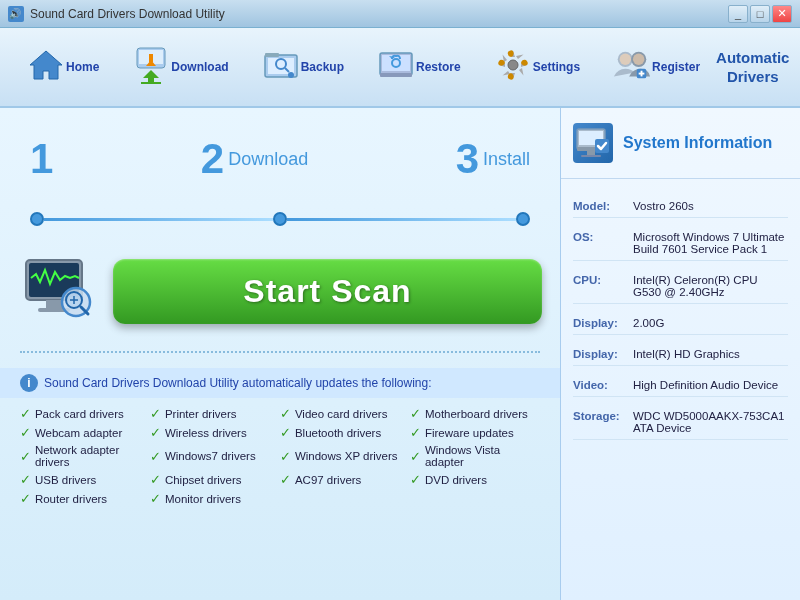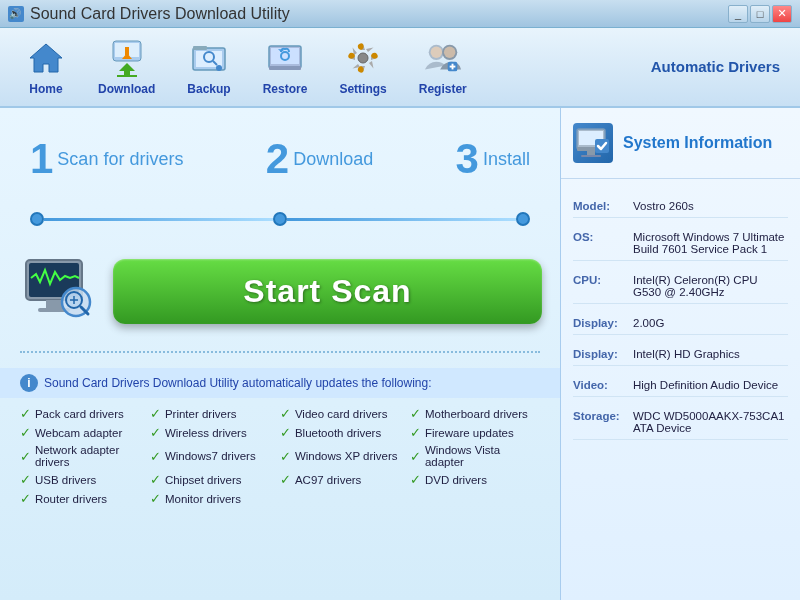--- a/index.html
+++ b/index.html
@@ -22,21 +22,21 @@
     }
     .title-bar-icon {
       width: 16px; height: 16px;
       background: #4488cc;
       border-radius: 2px;
       margin-right: 6px;
       display: inline-flex; align-items: center; justify-content: center;
       font-size: 10px; color: white;
     }
     .title-bar-text {
-      font-size: 16px;
+      font-size: 12px;
       color: #333;
       flex: 1;
     }
     .title-bar-buttons {
       display: flex; gap: 2px;
     }
     .title-btn {
       width: 20px; height: 18px;
       background: linear-gradient(to bottom, #e0eef8, #b8d4ea);
       border: 1px solid #88b0cc;
@@ -57,21 +57,21 @@
       padding: 0 10px;
       border-bottom: 2px solid #a0c8e8;
     }
     .toolbar-items {
       display: flex;
       gap: 0;
       flex: 1;
     }
     .toolbar-item {
       display: flex;
-      flex-direction: column;
+      flex-direction: row;
       align-items: center;
       padding: 8px 16px;
       cursor: pointer;
       border-radius: 4px;
       min-width: 70px;
       text-align: center;
     }
     .toolbar-icon {
       width: 40px; height: 40px;
       display: flex; align-items: center; justify-content: center;
@@ -389,21 +389,20 @@
 </div>
 
 <div class="main-content">
 
   <div class="left-panel">
 
     <div class="steps-area">
       <div class="steps-row">
         <div class="step-item">
           <span class="step-number">1</span>
-          <span class="step-label">Scan for drivers</span>
         </div>
         <div class="step-separator"></div>
         <div class="step-item">
           <span class="step-number">2</span>
           <span class="step-label">Download</span>
         </div>
         <div class="step-separator"></div>
         <div class="step-item">
           <span class="step-number">3</span>
           <span class="step-label">Install</span>

